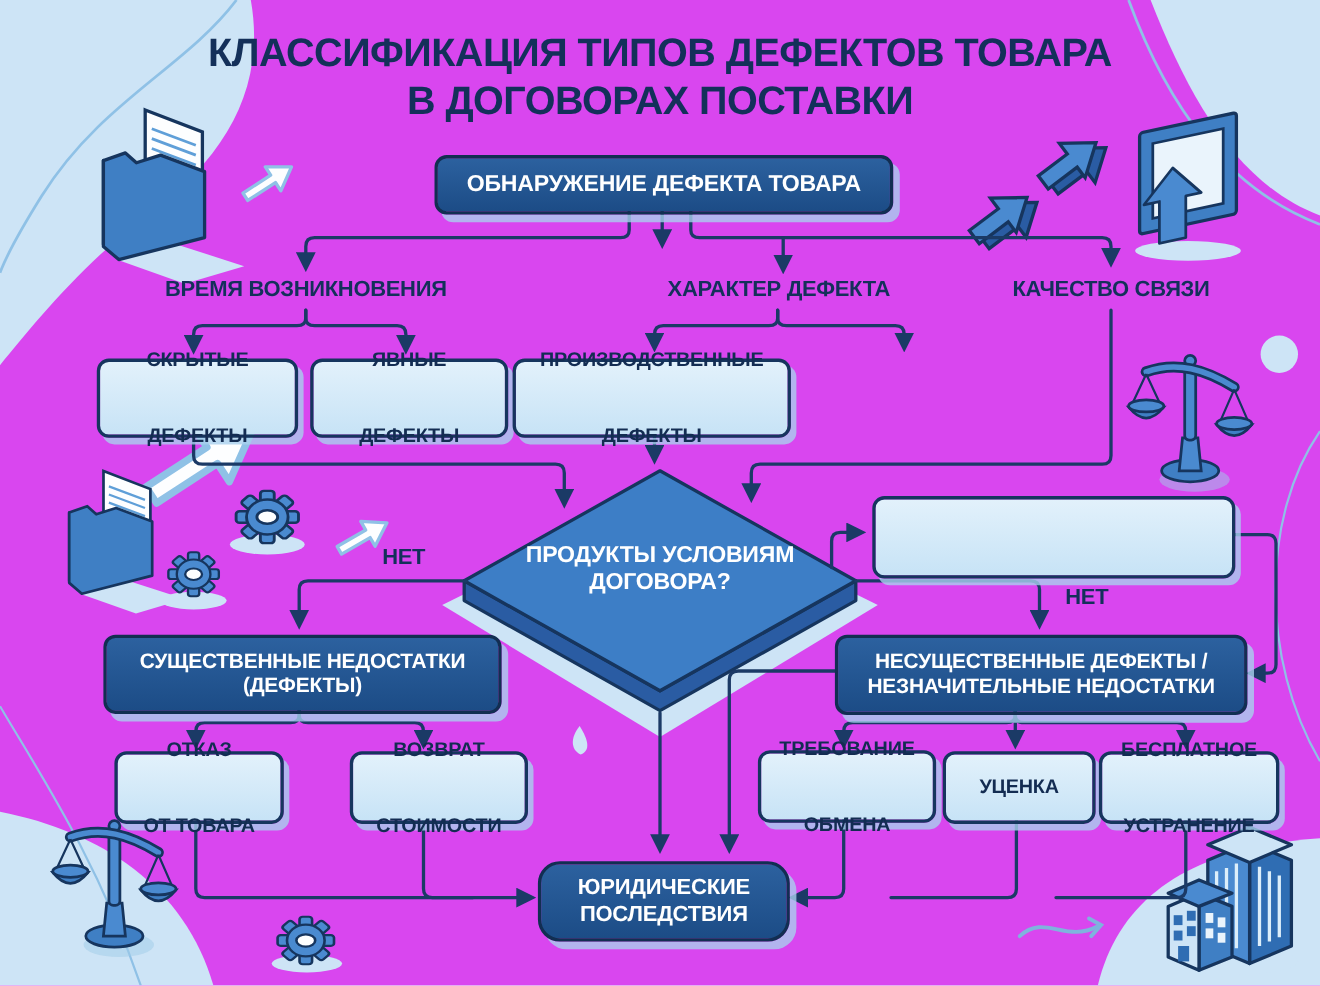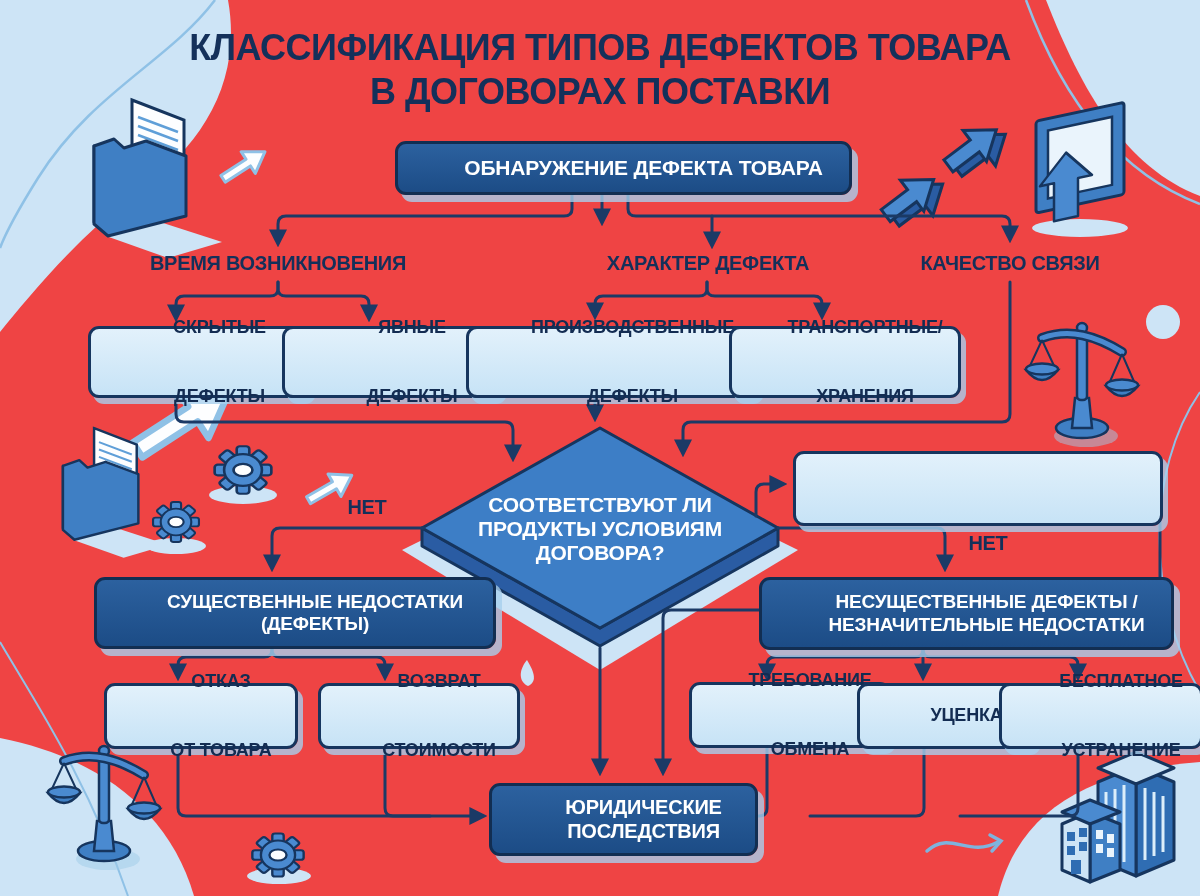--- a/index.html
+++ b/index.html
@@ -1,24 +1,24 @@
 <!DOCTYPE html>
 <html><head>
 <meta charset="utf-8">
 <style>
   html,body{margin:0;padding:0;background:#eef4f9;}
-  .stage{position:relative;width:1200px;height:896px;margin:0 auto;background:#ef4444;overflow:hidden;
+  .stage{position:relative;width:1200px;height:896px;margin:0 auto;background:#d946ef;overflow:hidden;
          font-family:"Liberation Sans","DejaVu Sans",sans-serif;}
   .layer{position:absolute;left:0;top:0;z-index:0;}
   #wires{z-index:1;}
   .title{position:absolute;left:0;top:26px;width:100%;text-align:center;z-index:3;
          color:#14305a;font-weight:bold;font-size:36px;line-height:1.22;letter-spacing:-0.5px;}
   .node{position:absolute;display:flex;flex-direction:column;align-items:center;justify-content:center;
         text-align:center;border:3px solid #16355e;border-radius:11px;font-weight:bold;
-        line-height:1.18;z-index:3;font-size:18px;letter-spacing:-0.2px;padding-left:40px;}
+        line-height:1.18;z-index:3;font-size:18px;letter-spacing:-0.2px;}
   .light{background:linear-gradient(180deg,#e2f1fb,#c7e3f6);color:#132c52;
          box-shadow:5px 6px 0 rgba(168,208,238,.8);gap:48px;}
   .dark{background:linear-gradient(180deg,#2c619f,#1c4c86);color:#ffffff;border-color:#122e52;
         box-shadow:6px 7px 0 rgba(168,208,238,.8);}
   .lbl{position:absolute;font-weight:bold;color:#14305a;z-index:3;text-align:center;font-size:20px;letter-spacing:-0.3px;}
   .no{font-size:20px;color:#14305a;}
   .diamond-text{position:absolute;left:450px;top:493px;width:300px;z-index:3;text-align:center;
         color:#fff;font-weight:bold;font-size:21px;line-height:1.15;letter-spacing:-0.2px;}
 </style>
 </head>
@@ -216,27 +216,22 @@
       <span>ДЕФЕКТЫ</span>
   </div>
   <div class="node light" style="left:282px;top:326px;width:174px;height:66px;">
     <span>ЯВНЫЕ</span>
       <span>ДЕФЕКТЫ</span>
   </div>
   <div class="node light" style="left:466px;top:326px;width:247px;height:66px;">
     <span>ПРОИЗВОДСТВЕННЫЕ</span>
       <span>ДЕФЕКТЫ</span>
   </div>
-  <div class="node light" style="left:729px;top:326px;width:186px;height:66px;">
-    <span>ТРАНСПОРТНЫЕ/</span>
-      <span>ХРАНЕНИЯ</span>
-  </div>
 
   <div class="diamond-text">
-    <div>СООТВЕТСТВУЮТ ЛИ</div>
     <div>ПРОДУКТЫ УСЛОВИЯМ</div>
     <div>ДОГОВОРА?</div>
   </div>
 
   <div class="lbl no" style="left:332px;top:496px;width:70px;">НЕТ</div>
   <div class="lbl no" style="left:953px;top:532px;width:70px;">НЕТ</div>
 
   <div class="node light" style="left:793px;top:451px;width:324px;height:69px;">
   </div>
 
@@ -262,18 +257,18 @@
       <span>ОБМЕНА</span>
   </div>
   <div class="node light" style="left:857px;top:683px;width:133px;height:60px;">
     <span>УЦЕНКА</span>
   </div>
   <div class="node light" style="left:999px;top:683px;width:158px;height:60px;">
     <span>БЕСПЛАТНОЕ</span>
       <span>УСТРАНЕНИЕ</span>
   </div>
 
-  <div class="node dark" style="left:489px;top:783px;width:223px;height:67px;font-size:20px;">
+  <div class="node dark" style="left:489px;top:783px;width:223px;height:67px;font-size:20px;border-radius:20px;">
     <span>ЮРИДИЧЕСКИЕ</span>
       <span>ПОСЛЕДСТВИЯ</span>
   </div>
 
 </div>
 
 </body></html>

